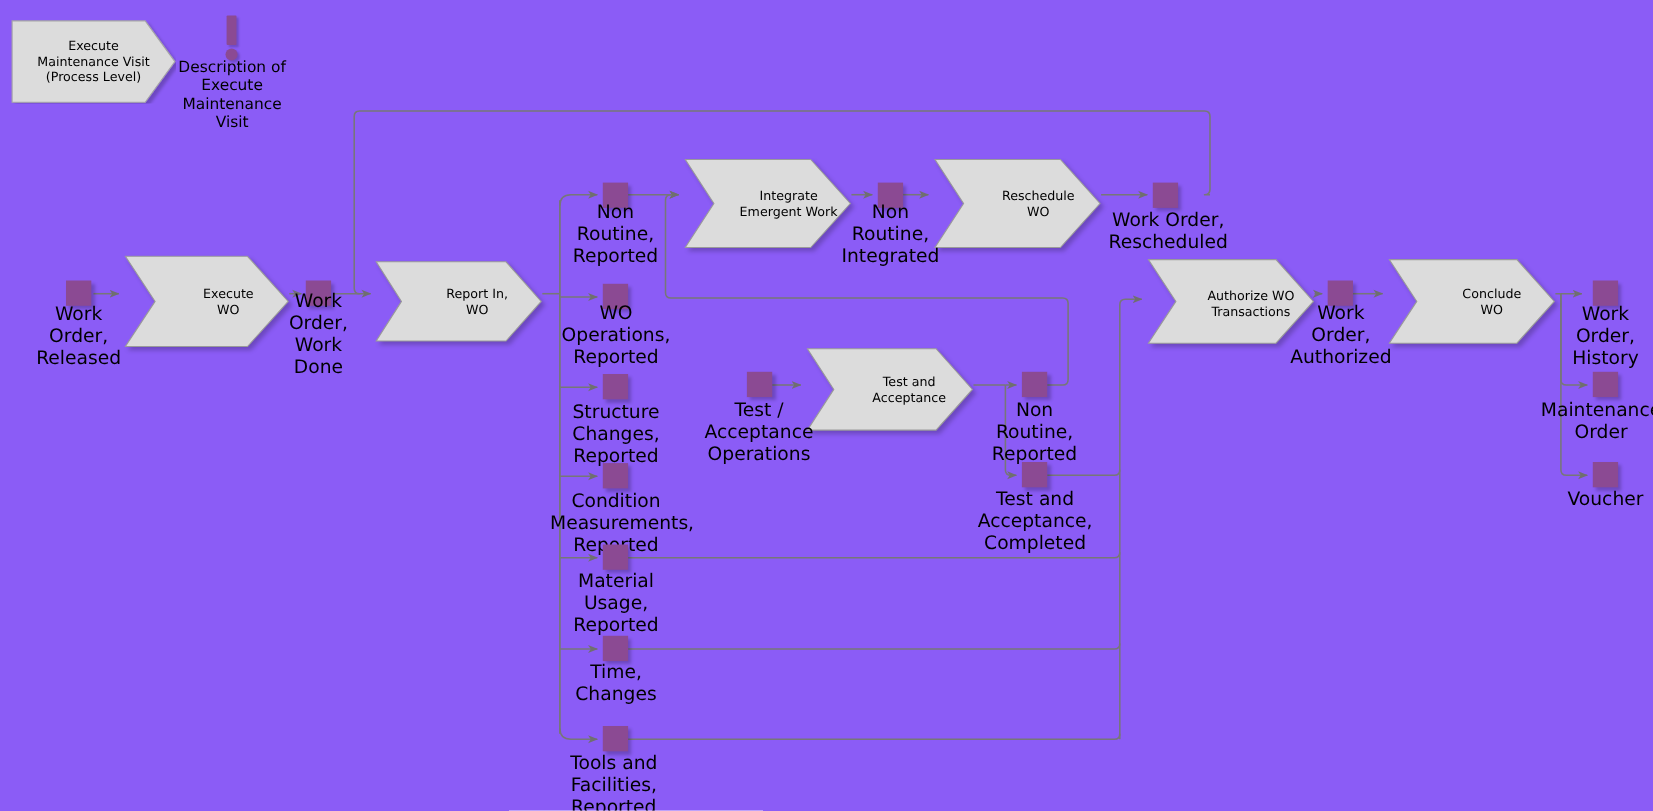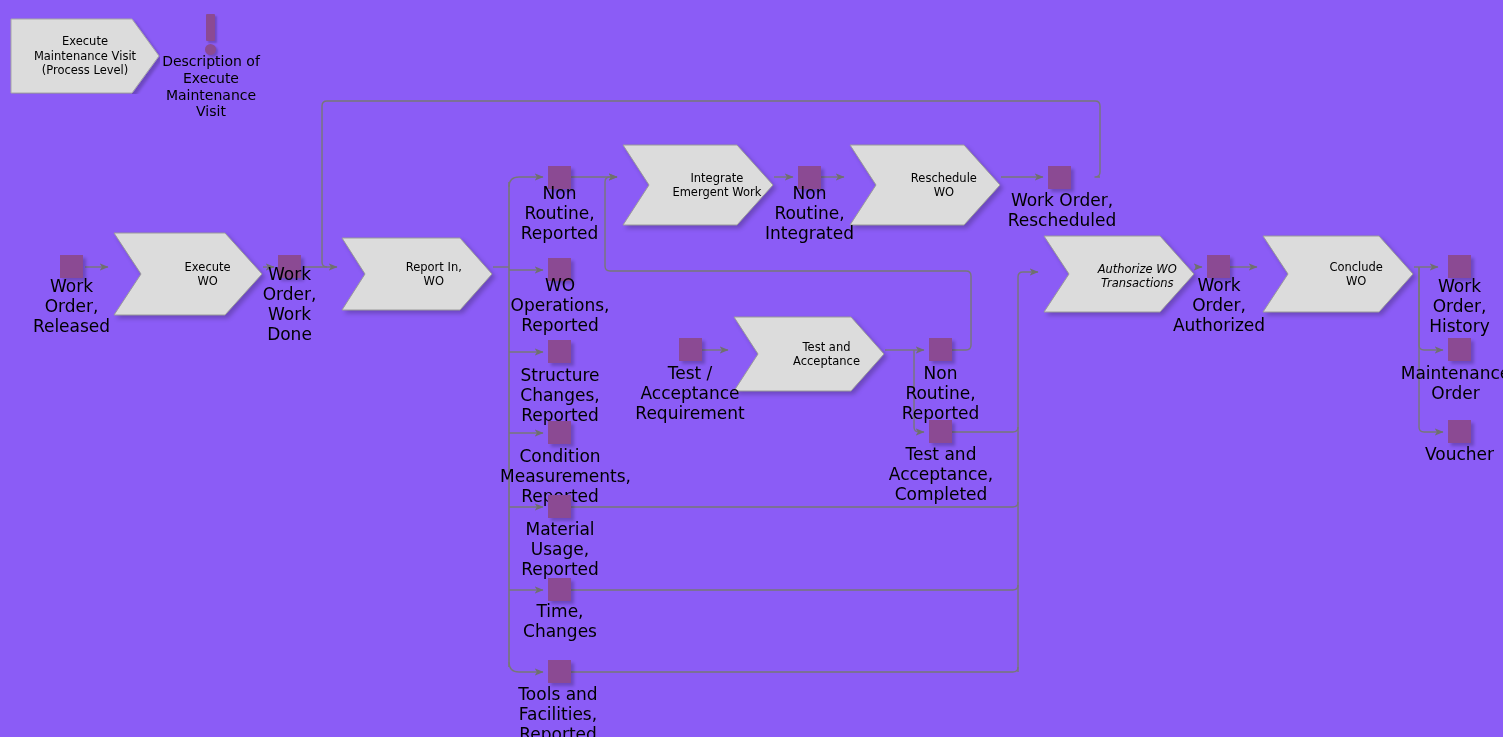--- a/index.html
+++ b/index.html
@@ -148,21 +148,21 @@
         <div class="lbl" style="padding-left: 18.9px; padding-right: 18.5px;">Reschedule
 WO</div>
       </div>
       <div class="proc" style="left: 733px; top: 316px; width: 152px; height: 76px;">
         <svg width="152" height="76" viewBox="0 0 152 76" style="position: absolute; left: 0px; top: 0px; filter: drop-shadow(rgba(0, 0, 0, 0.22) 3px 3px 2px);">
           <path d="M1,1 L118,1 L151,38 L118,75 L1,75 L25,38 Z" fill="#DCDCDC" stroke="#9a9a9a" stroke-width="1"></path>
         </svg>
         <div class="lbl" style="padding-left: 17.5px; padding-right: 17px;">Test and
 Acceptance</div>
       </div>
-      <div class="proc" style="left: 1043px; top: 235px; width: 152px; height: 82px; font-style: italic;">
+      <div class="proc" style="left: 1043px; top: 235px; width: 152px; height: 82px;">
         <svg width="152" height="78" viewBox="0 0 152 78" style="position: absolute; left: 0px; top: 0px; filter: drop-shadow(rgba(0, 0, 0, 0.22) 3px 3px 2px);">
           <path d="M1,1 L117,1 L151,39 L117,77 L1,77 L26,39 Z" fill="#DCDCDC" stroke="#9a9a9a" stroke-width="1"></path>
         </svg>
         <div class="lbl" style="padding-left: 18.2px; padding-right: 17.5px;">Authorize WO
 Transactions</div>
       </div>
       <div class="proc" style="left: 1262px; top: 235px; width: 152px; height: 78px;">
         <svg width="152" height="78" viewBox="0 0 152 78" style="position: absolute; left: 0px; top: 0px; filter: drop-shadow(rgba(0, 0, 0, 0.22) 3px 3px 2px);">
           <path d="M1,1 L117,1 L151,39 L117,77 L1,77 L26,39 Z" fill="#DCDCDC" stroke="#9a9a9a" stroke-width="1"></path>
         </svg>
@@ -210,21 +210,21 @@
       <div class="sq" style="left: 548px; top: 578px; background: rgb(139, 74, 147);"></div>
       <div class="sqlbl" style="left: 504px; top: 601px; width: 112px;">Time,
 Changes</div>
       <div class="sq" style="left: 548px; top: 660px; background: rgb(139, 74, 147);"></div>
       <div class="sqlbl" style="left: 502px; top: 684px; width: 112px;">Tools and
 Facilities,
 Reported</div>
       <div class="sq" style="left: 679px; top: 338px; background: rgb(139, 74, 147);"></div>
       <div class="sqlbl" style="left: 630px; top: 363px; width: 120px;">Test /
 Acceptance
-Requirement</div>
+Operations</div>
       <div class="sq" style="left: 929px; top: 338px; background: rgb(139, 74, 147);"></div>
       <div class="sqlbl" style="left: 888px; top: 363px; width: 105px;">Non
 Routine,
 Reported</div>
       <div class="sq" style="left: 929px; top: 420px; background: rgb(139, 74, 147);"></div>
       <div class="sqlbl" style="left: 881px; top: 444px; width: 120px;">Test and
 Acceptance,
 Completed</div>
       <div class="sq" style="left: 1207px; top: 255px; background: rgb(139, 74, 147);"></div>
       <div class="sqlbl" style="left: 1163px; top: 275px; width: 112px;">Work

